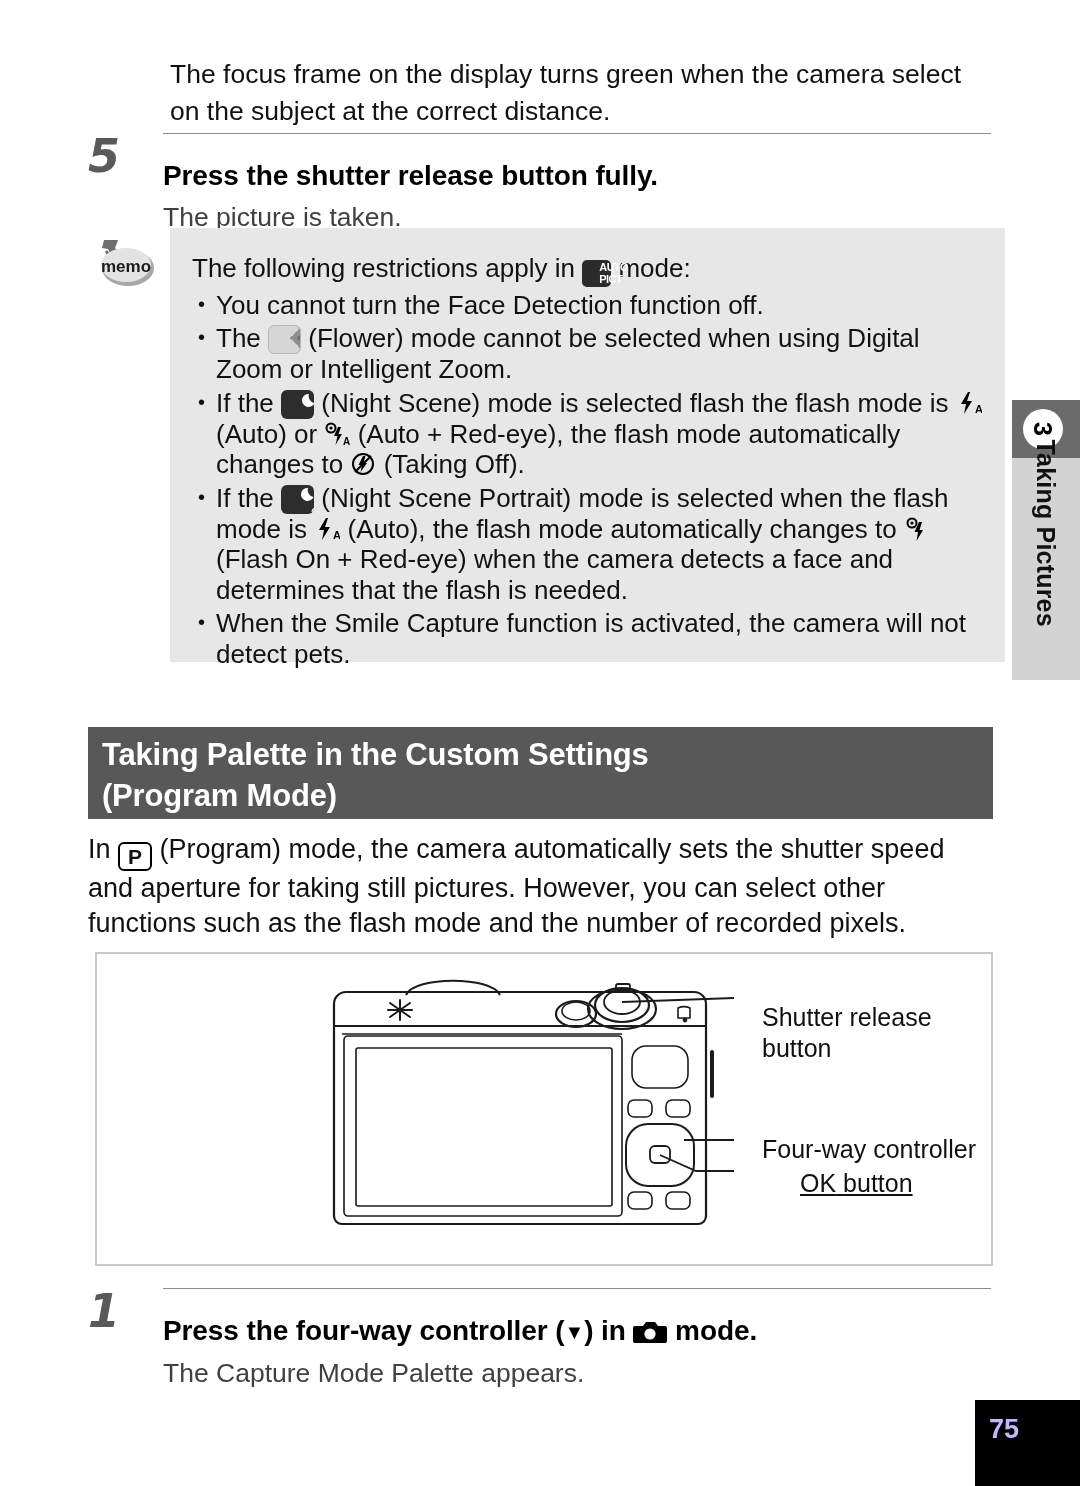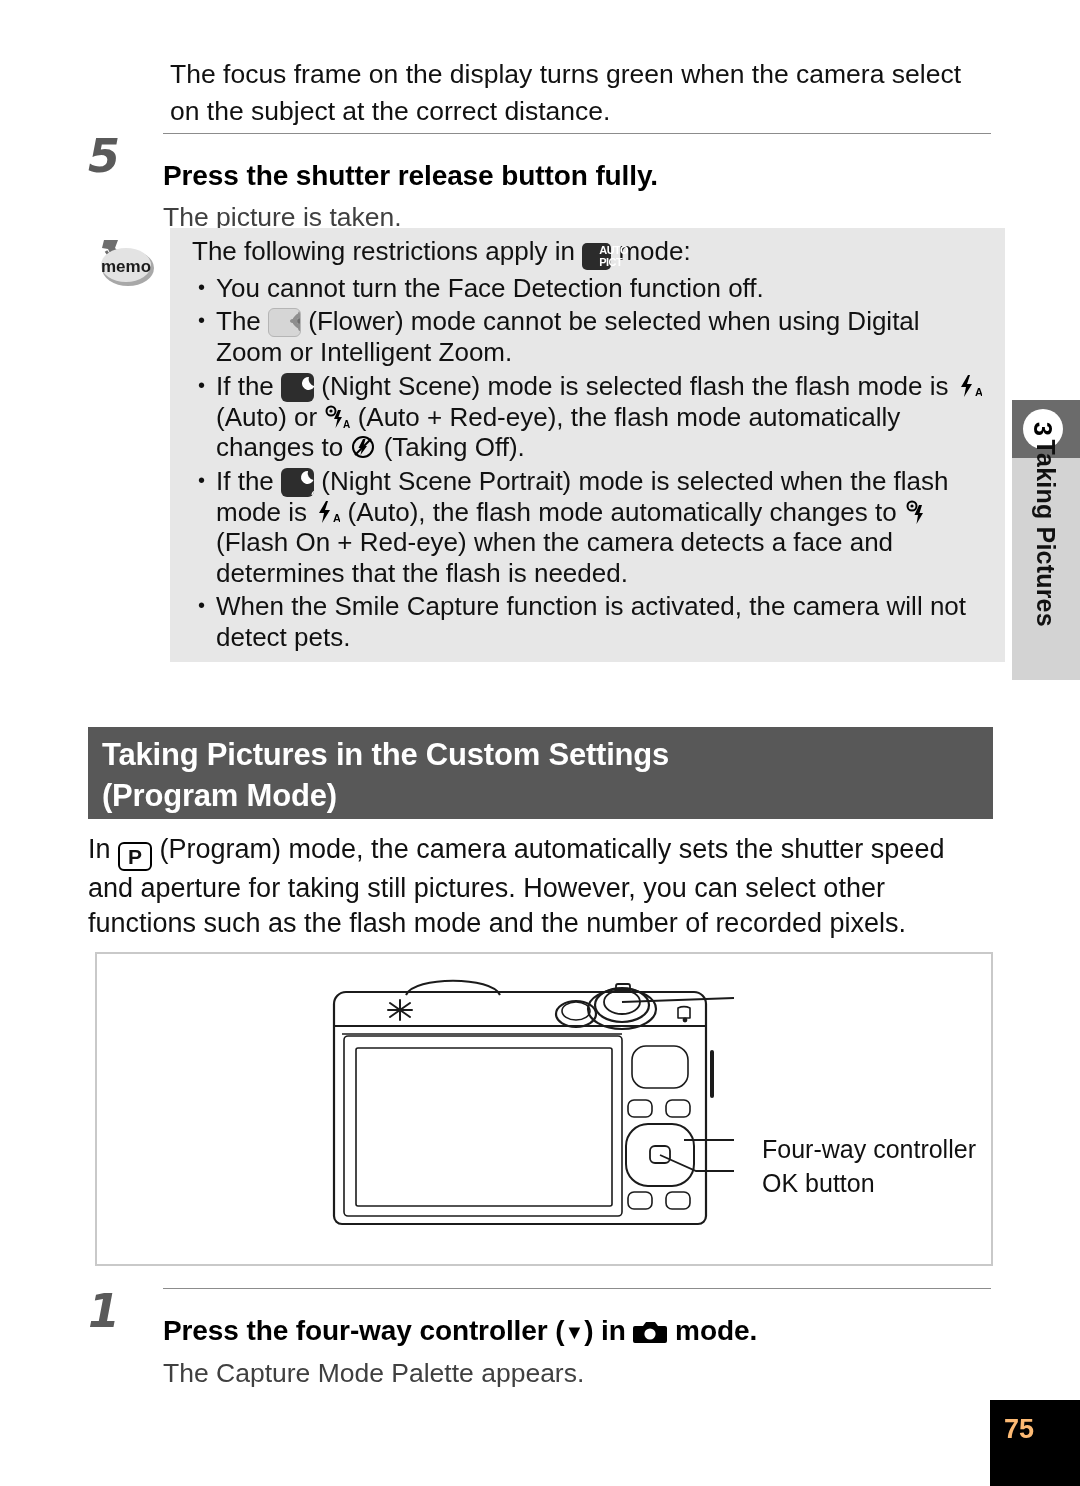--- a/index.html
+++ b/index.html
@@ -58,21 +58,21 @@
 
   
   #memo-box {
     position:absolute; left:170px; top:228px; width:835px; height:434px;
     background:#e7e7e7;
   }
   #memo-icon {
     position:absolute; left:88px; top:235px; width:70px; height:60px;
   }
   .memo-content {
-    position:absolute; left:22px; top:8px; width:800px;
+    position:absolute; left:22px; top:25px; width:800px;
     font-size:26px; line-height:30.5px; color:#111;
   }
   .memo-lead { margin:0 0 2px 0; }
   .memo-list { margin:0; padding:0; list-style:none; }
   .memo-list li {
     position:relative; padding-left:24px; margin-top:3px;
   }
   .memo-list li::before {
     content:"\2022"; position:absolute; left:6px; top:-1px; font-size:20px;
   }
@@ -97,22 +97,22 @@
     position:absolute; left:95px; top:952px; width:898px; height:314px;
     border:2px solid #c9c9c9; background:#fff;
   }
   #camera-svg { position:absolute; left:225px; top:14px; }
   .callout {
     position:absolute; font-size:25px; line-height:31px; color:#111;
   }
 
   
   #page-num {
-    position:absolute; right:0; bottom:0; width:90px; height:86px;
-    background:#000; color:#fdba74;
+    position:absolute; right:0; bottom:0; width:105px; height:86px;
+    background:#000; color:#c4b5fd;
     font-size:27px; font-weight:bold;
     padding:14px 0 0 14px;
   }
 
   
   .ic { display:inline-block; vertical-align:-4px;padding-left:17px; }
 
   .ic-autopict {
     width:29px; height:27px; background:#2b2b2b; border-radius:5px;
     color:#fff; font-family:"Liberation Sans", sans-serif;
@@ -298,21 +298,21 @@
 
       <li>
         <span>When the Smile Capture function is activated, the camera will not detect pets.</span>
       </li>
 
     </ul>
   </div>
 </div>
 
 <div id="banner">
-  <div class="ban-line">Taking Pictures in the Custom Settings</div>
+  <div class="ban-line">Taking Palette in the Custom Settings</div>
   <div class="ban-line">(Program Mode)</div>
 </div>
 
 <div id="intro">
   <div>
     <span>In</span>
     <span class="ic-p">P</span>
     <span>(Program) mode, the camera automatically sets the shutter speed</span>
   </div>
   <div>and aperture for taking still pictures. However, you can select other</div>
@@ -363,24 +363,28 @@
       <path d="M78 32 L78 52 M68 35 L88 49 M68 49 L88 35 M66 42 L90 42"></path>
     </g>
 
     <g stroke="#1b1b1b" stroke-width="1.8" fill="none">
       <path d="M300 34 L412 30"></path>
       <path d="M362 172 L412 172"></path>
       <path d="M338 187 L374 203 L412 203"></path>
     </g>
   </svg>
 
+  <div class="callout" style="left:665px;top:48px;">
+    <div>Shutter release</div>
+    <div>button</div>
+  </div>
 
   <div class="callout" style="left:665px;top:180px;">Four-way controller</div>
 
-  <div class="callout" style="left:665px;top:214px;">
+  <div class="callout" style="left:703px;top:214px;text-decoration:underline;">
     <span class="bold-ok">OK</span>
     <span>button</span>
   </div>
 </div>
 
 <div class="step" style="left:88px;top:1288px;">
   <div class="step-num">1</div>
   <div class="step-body">
     <div class="step-rule"></div>
     <div class="step-title">

